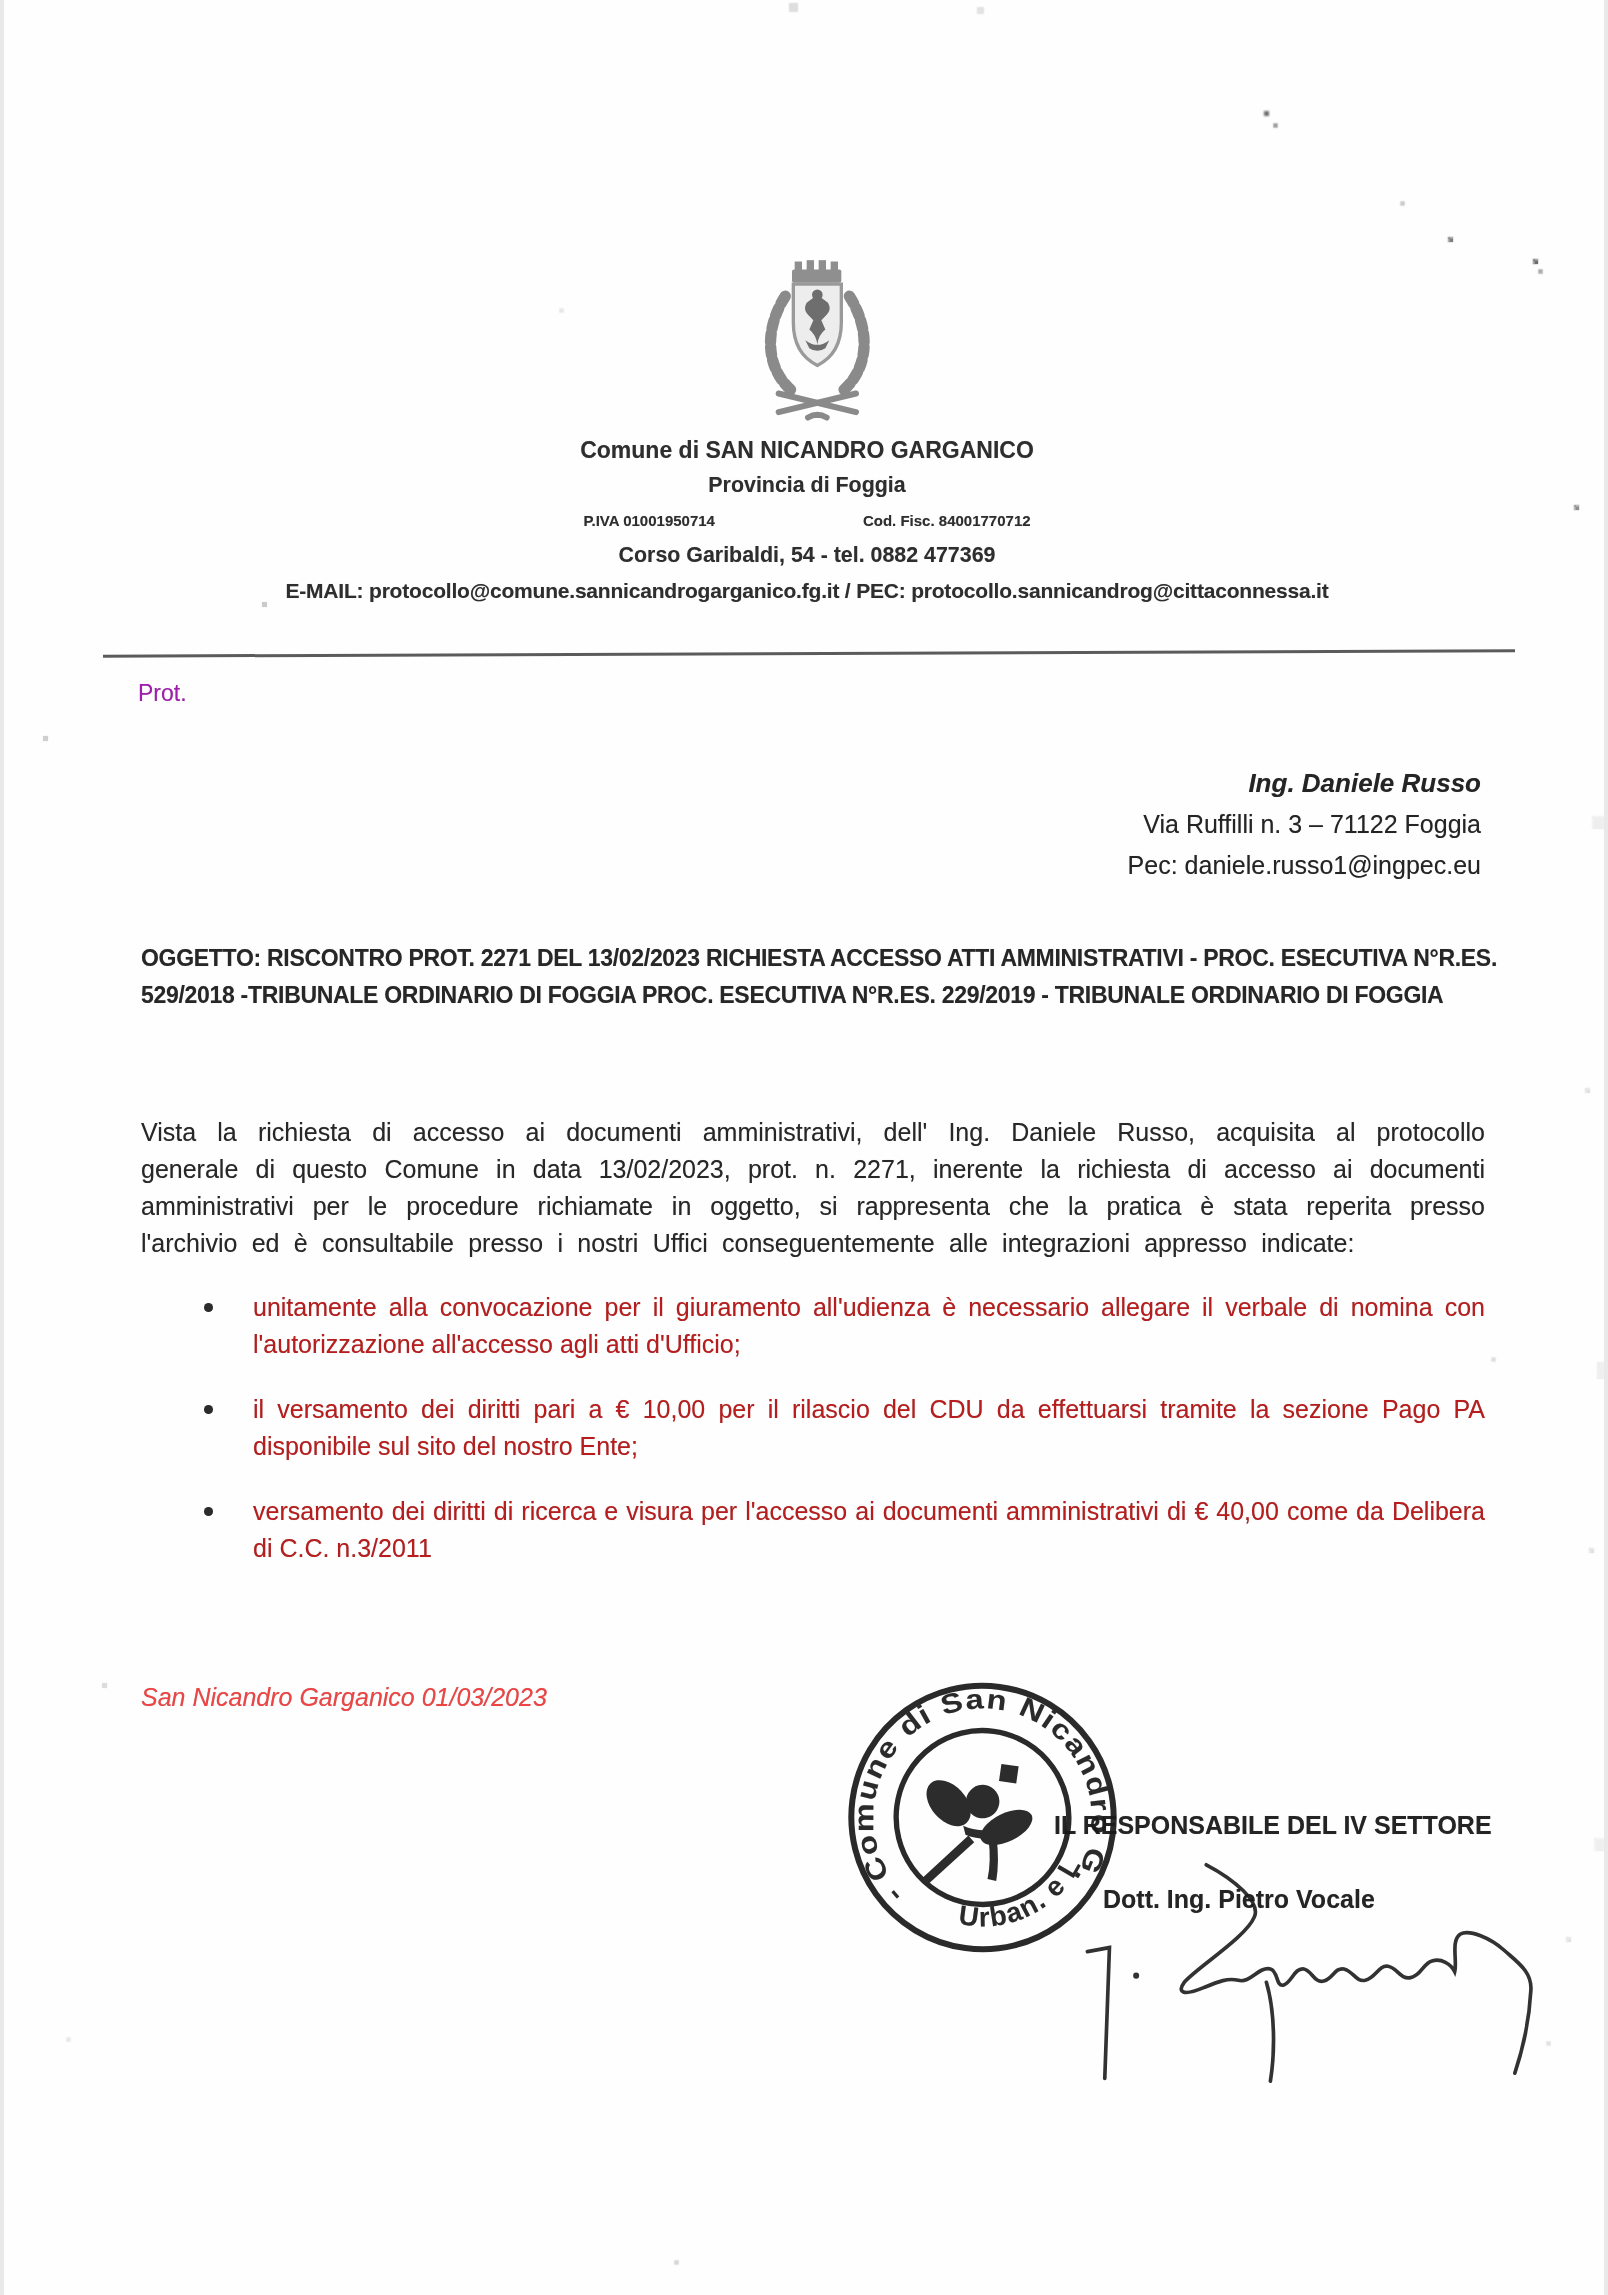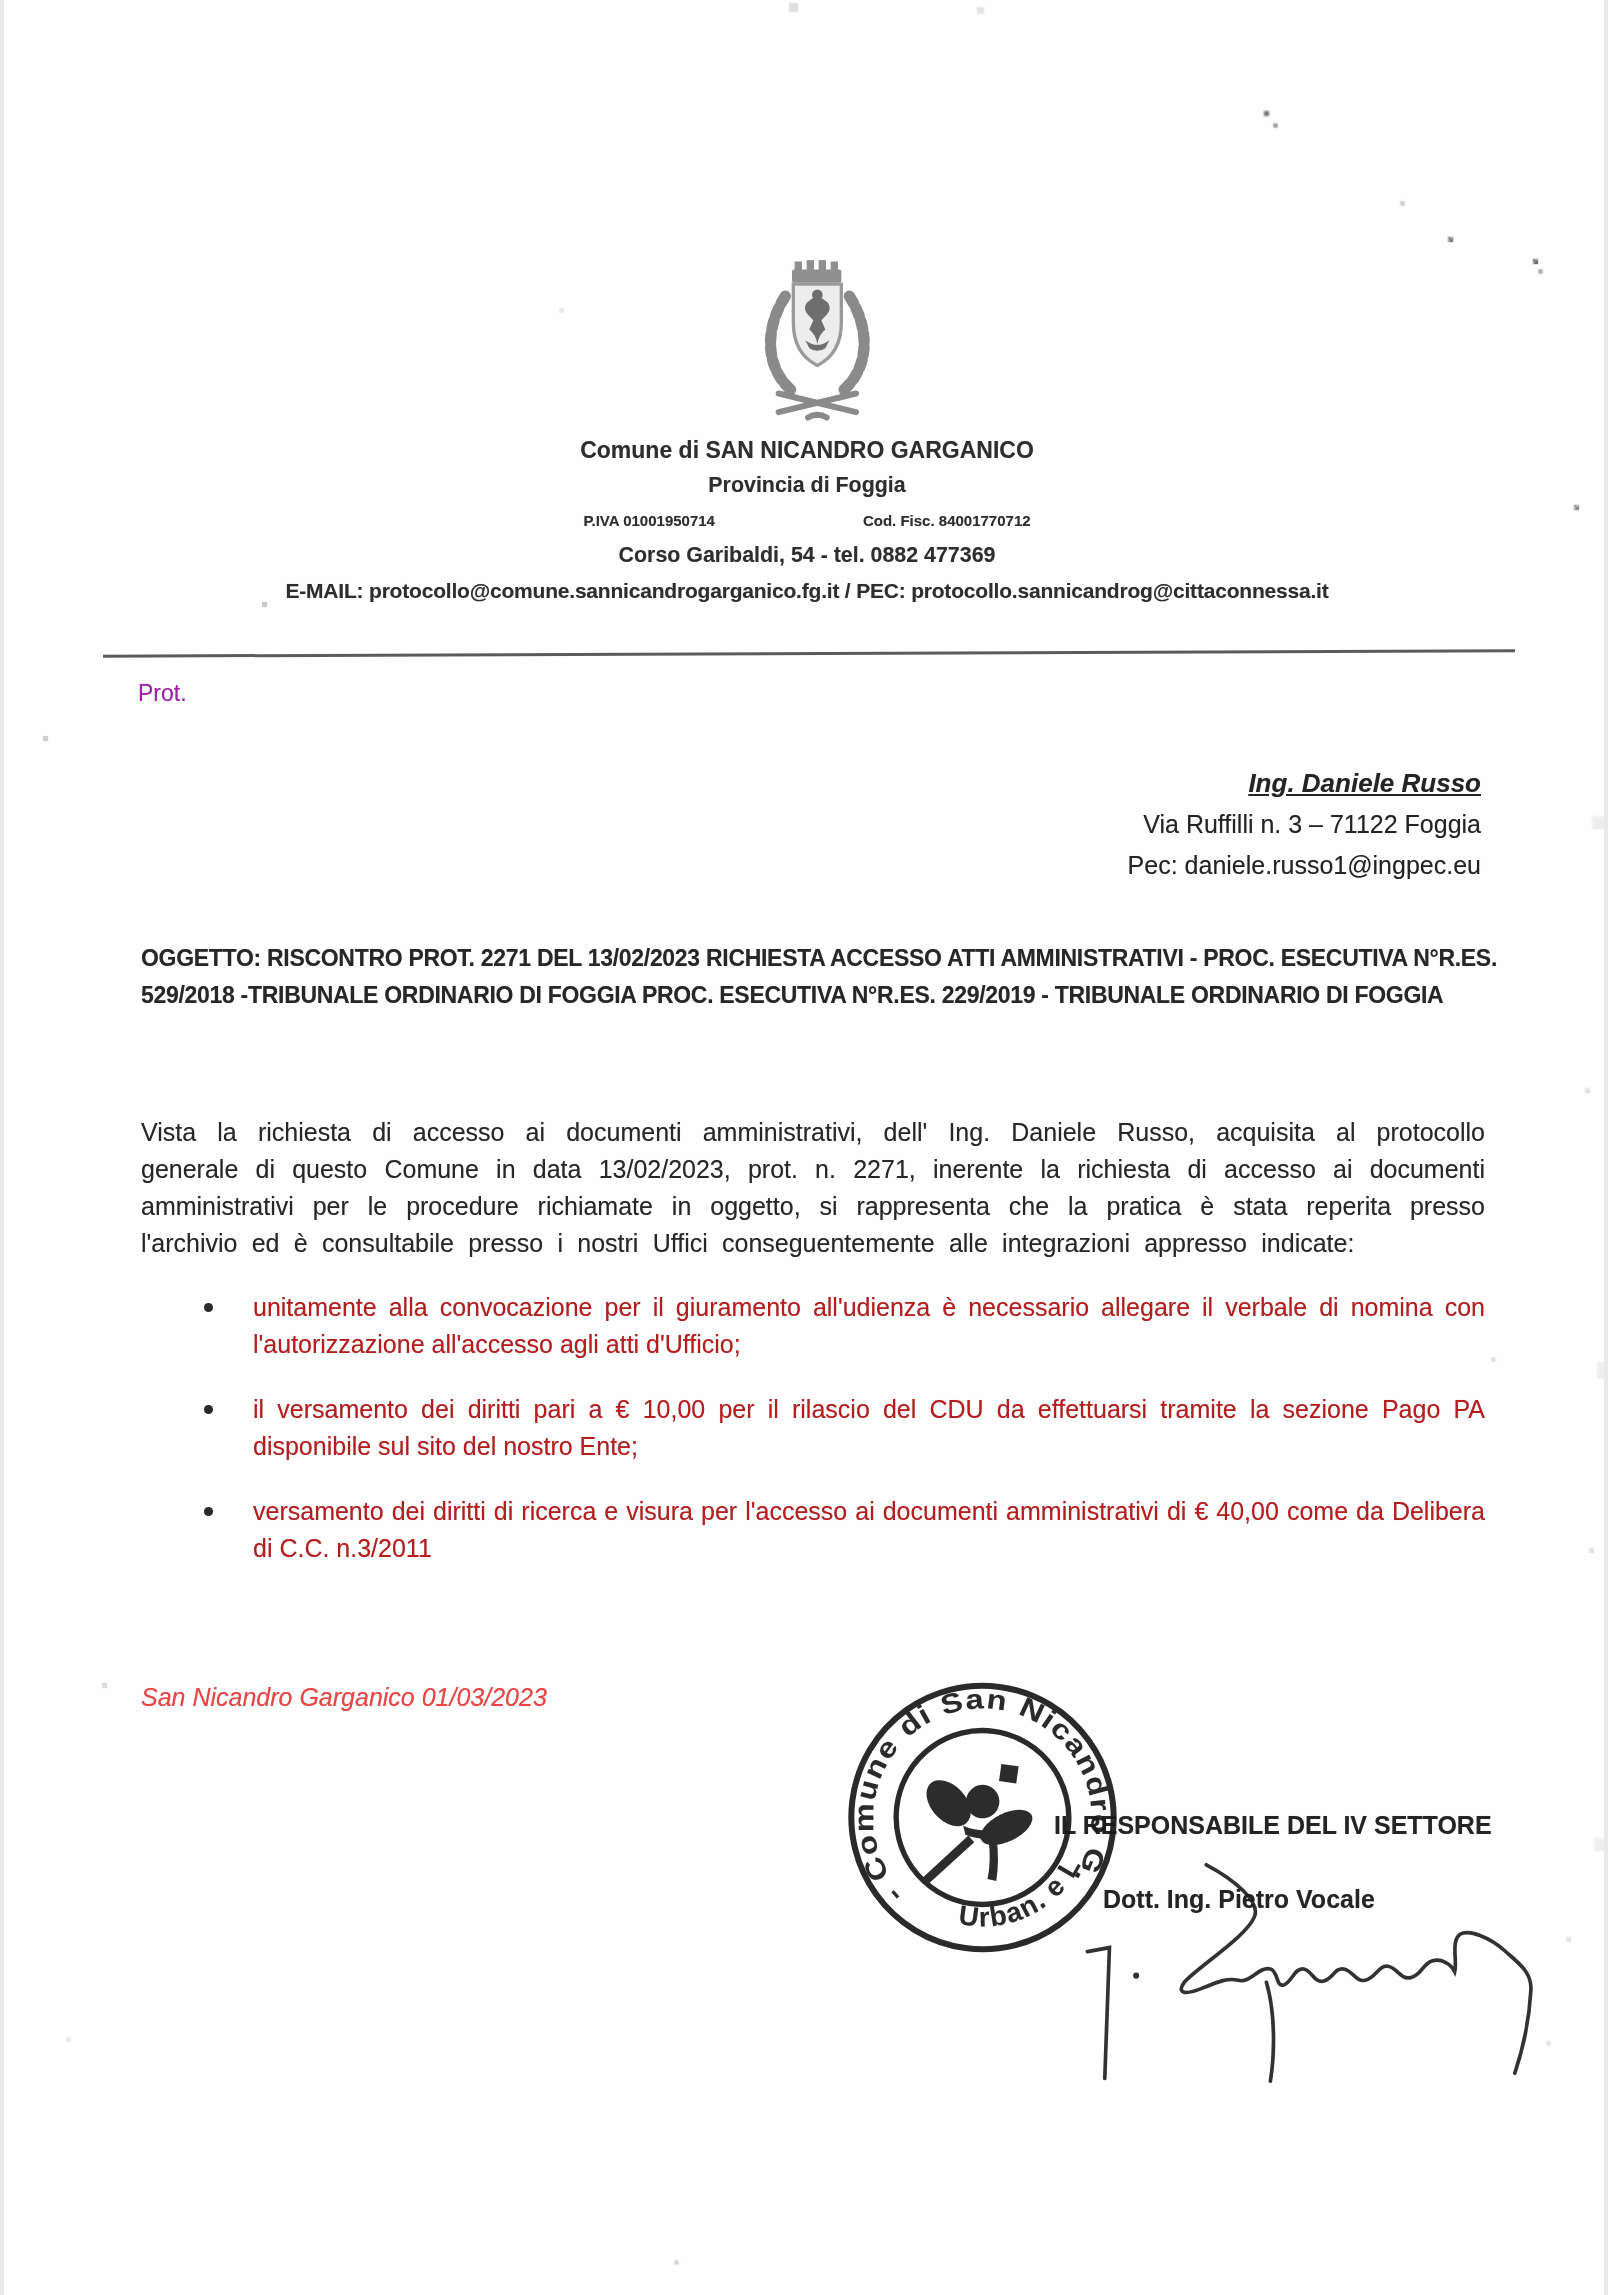--- a/index.html
+++ b/index.html
@@ -24,21 +24,21 @@
   .lh-fiscal-row { display:flex; justify-content:center; gap:148px; line-height:35px; font-size:15px; }
   .lh-contacts { font-size:21px; letter-spacing:-0.2px; }
 
   
   .rule { position:absolute; left:99px; top:652px; width:1412px; height:2.7px; background:#3e3e3e; opacity:0.85; transform:rotate(-0.22deg); }
 
   .prot { position:absolute; left:134px; top:680px; font-size:23px; color:#a21caf; }
 
   
   .recipient { position:absolute; right:123px; top:763px; text-align:right; font-size:25px; line-height:41px; color:#242424; }
-  .recipient-name { font-weight:bold; font-style:italic; font-size:26px;text-decoration:underline; }
+  .recipient-name { font-weight:bold; font-style:italic; font-size:26px; }
 
   
   .subject { position:absolute; left:137px; top:940px; width:1356px; font-size:23px; font-weight:bold; letter-spacing:-0.3px; line-height:37px; text-align:justify; color:#272727; }
 
   
   .body-par { position:absolute; left:137px; top:1114px; width:1344px; font-size:25px; line-height:37px; text-align:justify; word-spacing:7.3px; color:#272727; }
 
   .bullets { position:absolute; left:137px; top:1289px; width:1344px; list-style:none; margin:0; padding:0; }
   .bullet { position:relative; padding-left:112px; font-size:25px; line-height:37px; text-align:justify; margin-bottom:28px; color:#b91c1c; }
   .bullet-dot { position:absolute; left:63px; top:14px; width:8.7px; height:8.7px; border-radius:50%; background:#2b2b2b; }

